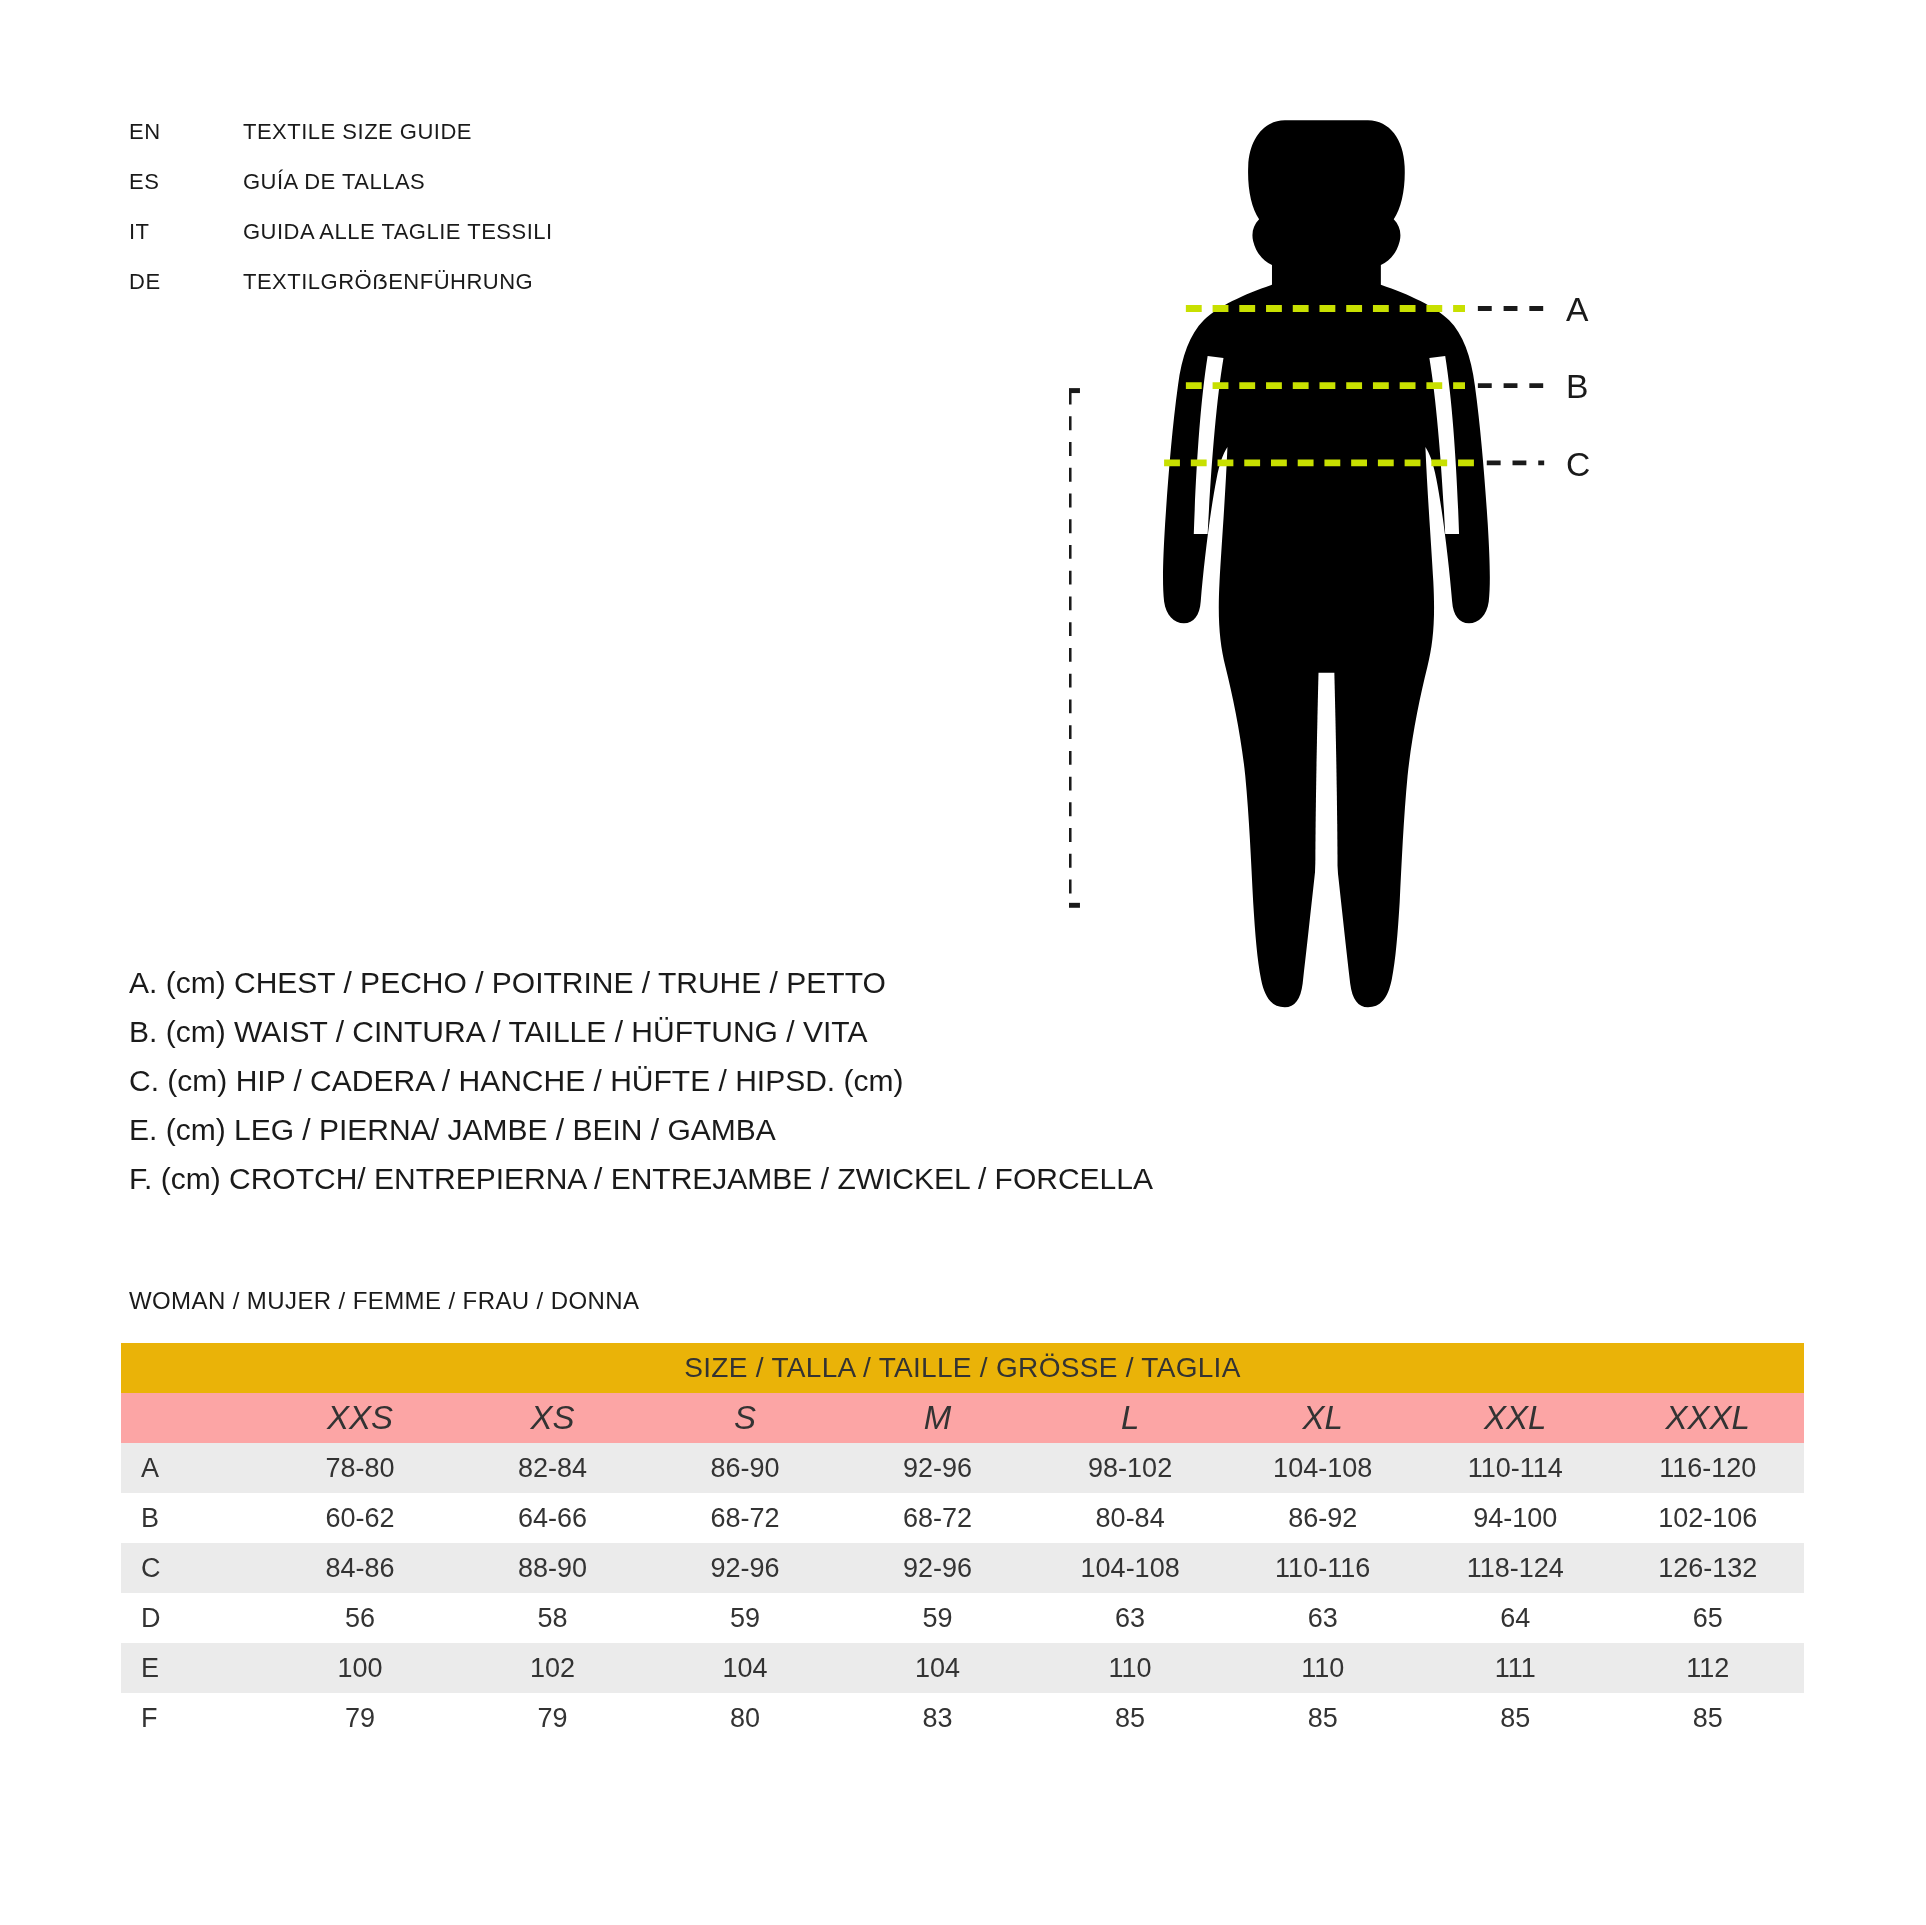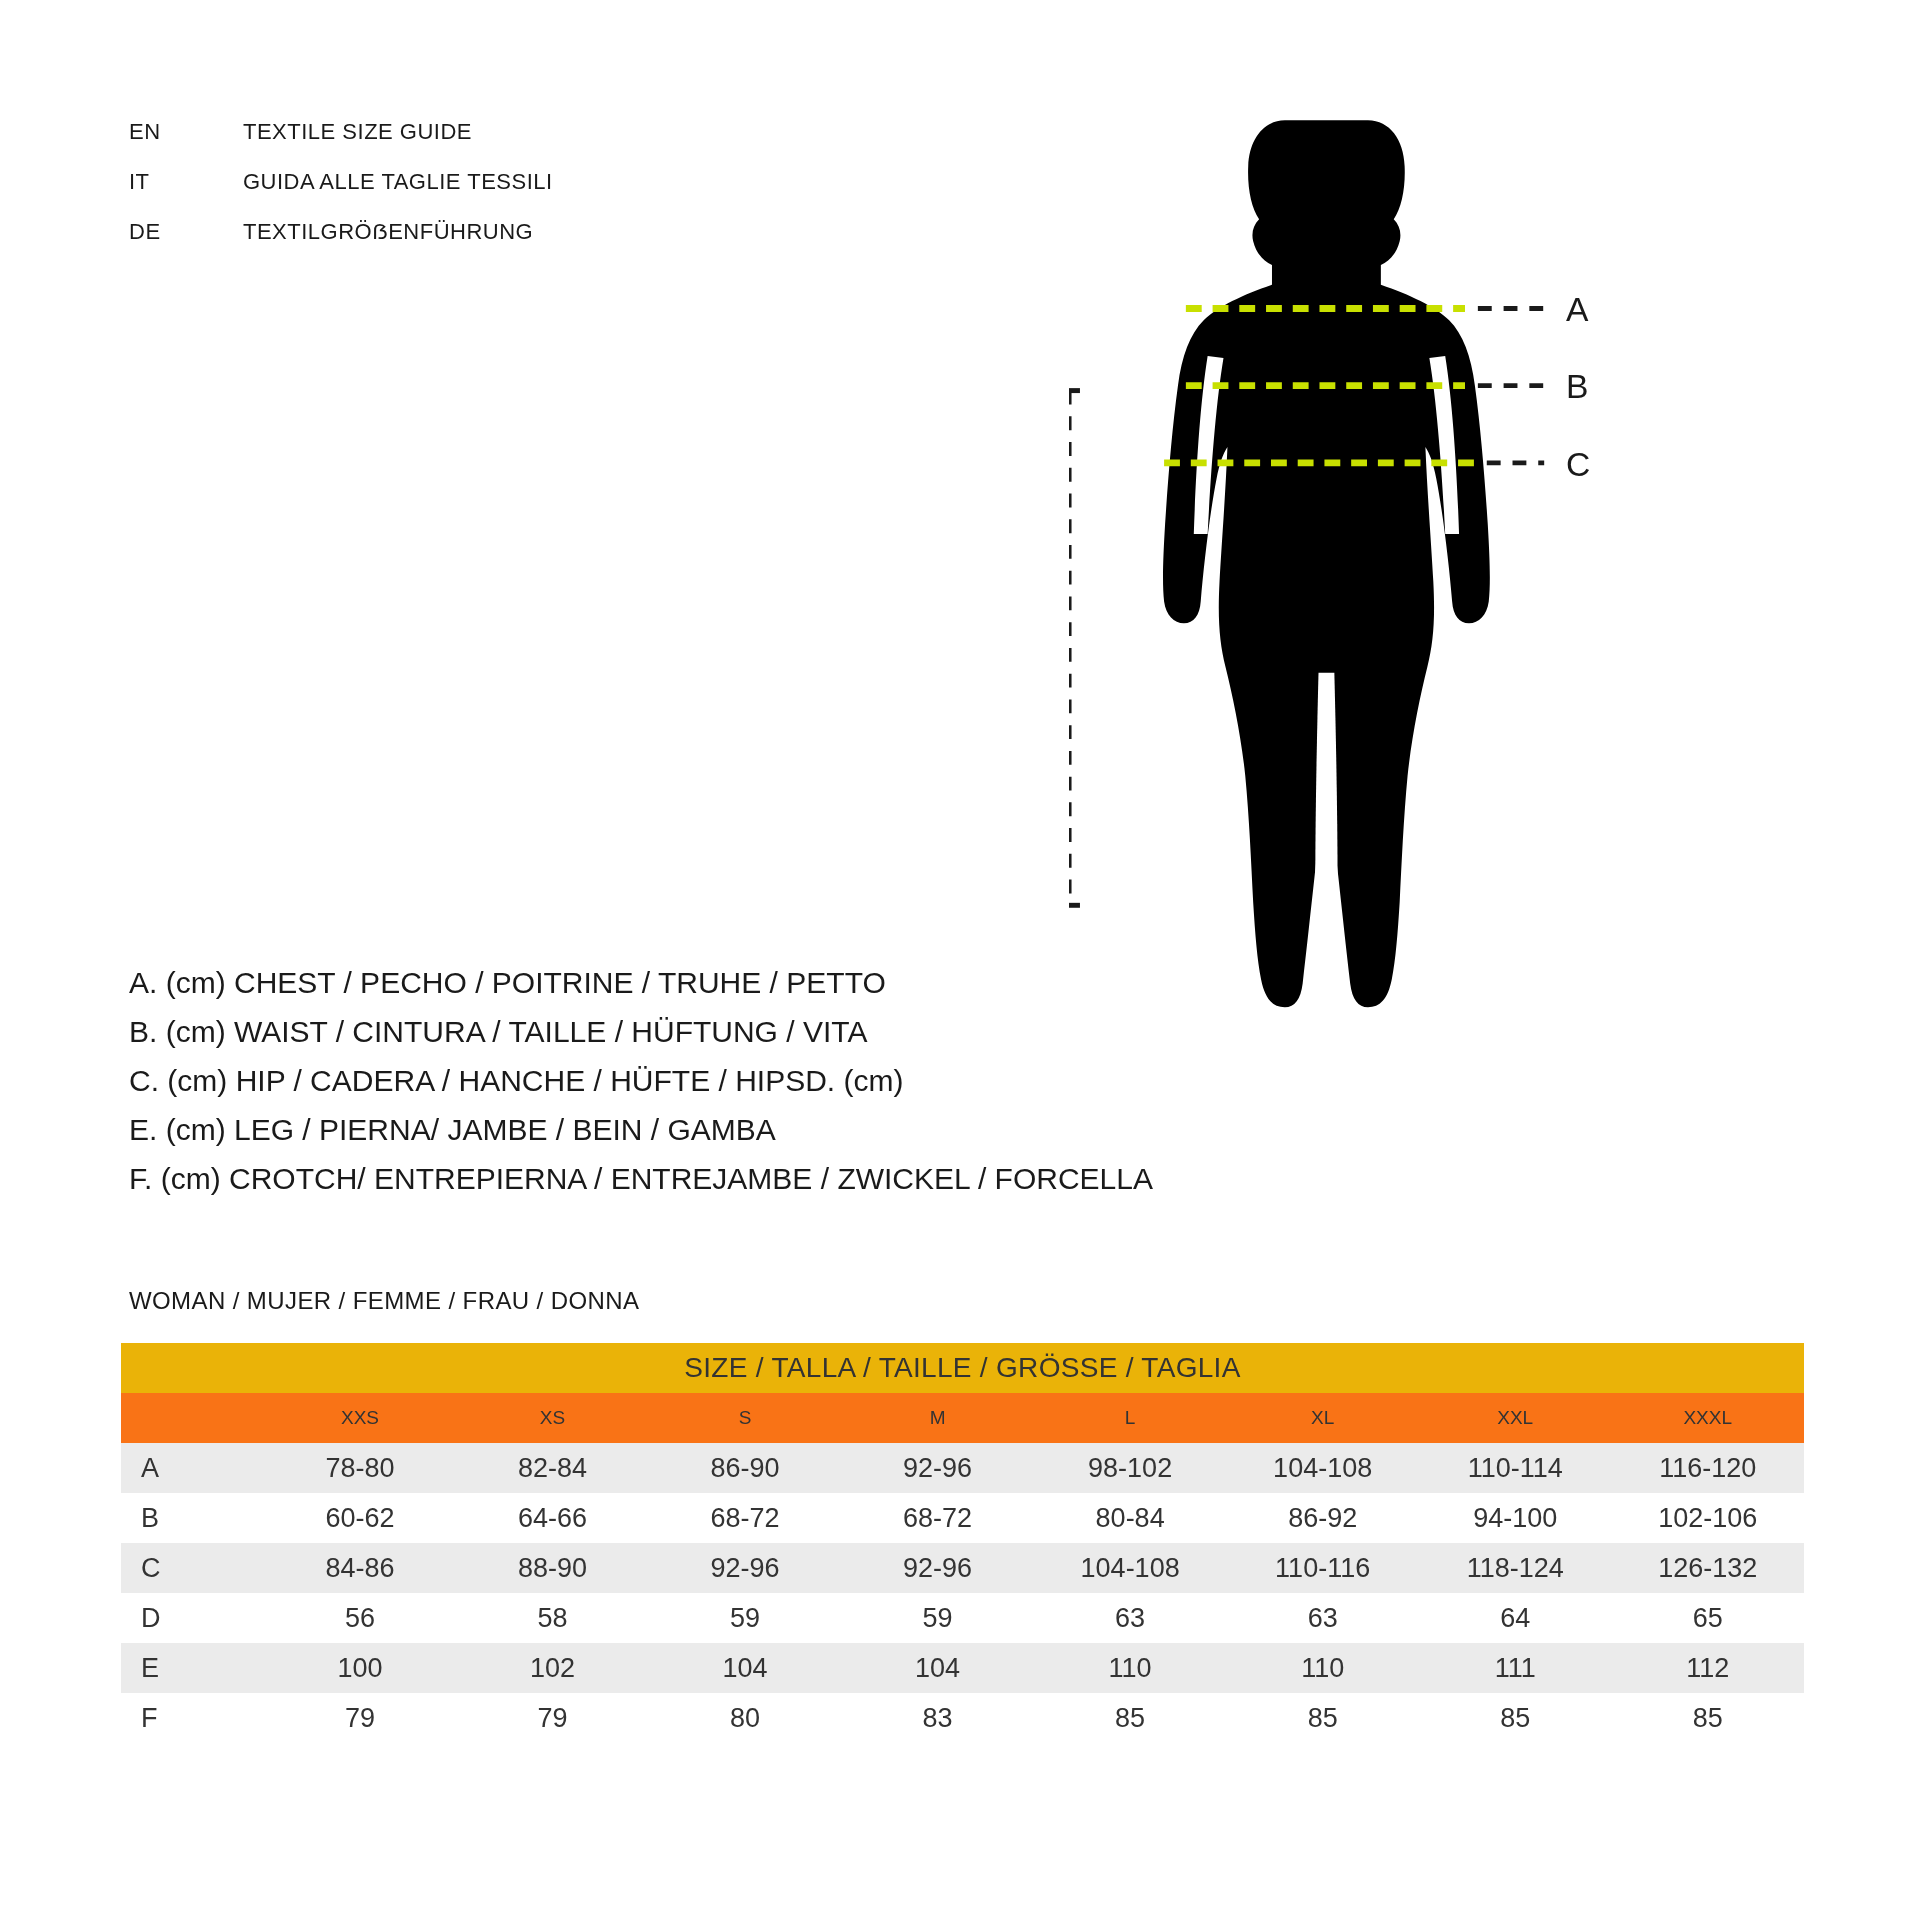--- a/index.html
+++ b/index.html
@@ -101,42 +101,47 @@
   .hdr-band td {
     background: #eab308;
     height: 53px;
     text-align: left;
     font-size: 28px;
     color: #333;
     padding-left: 20px;
     letter-spacing: 0.3px;
   }
   .sizes-row td {
-    background: #f97316;
-    font-size: 19px;
+    background: #fca5a5;
+    font-size: 33px;
     color: #333;
+    font-style: italic;
   }
   .row-alt td { background: #ebebeb; }
   .row-plain td { background: #ffffff; }
   .rowlabel {
     text-align: left !important;
     padding-left: 20px !important;
     width: 109px;
   }
   .colw { width: 174px; }
 </style>
 </head>
 <body>
 
 <div class="page">
 
   <div class="titles">
     <div class="title-row">
       <span class="title-lang">EN</span>
       <span class="title-text">TEXTILE SIZE GUIDE</span>
+    </div>
+    <div class="title-row">
+      <span class="title-lang">ES</span>
+      <span class="title-text">GUÍA DE TALLAS</span>
     </div>
     <div class="title-row">
       <span class="title-lang">IT</span>
       <span class="title-text">GUIDA ALLE TAGLIE TESSILI</span>
     </div>
     <div class="title-row">
       <span class="title-lang">DE</span>
       <span class="title-text">TEXTILGRÖẞENFÜHRUNG</span>
     </div>
   </div>

